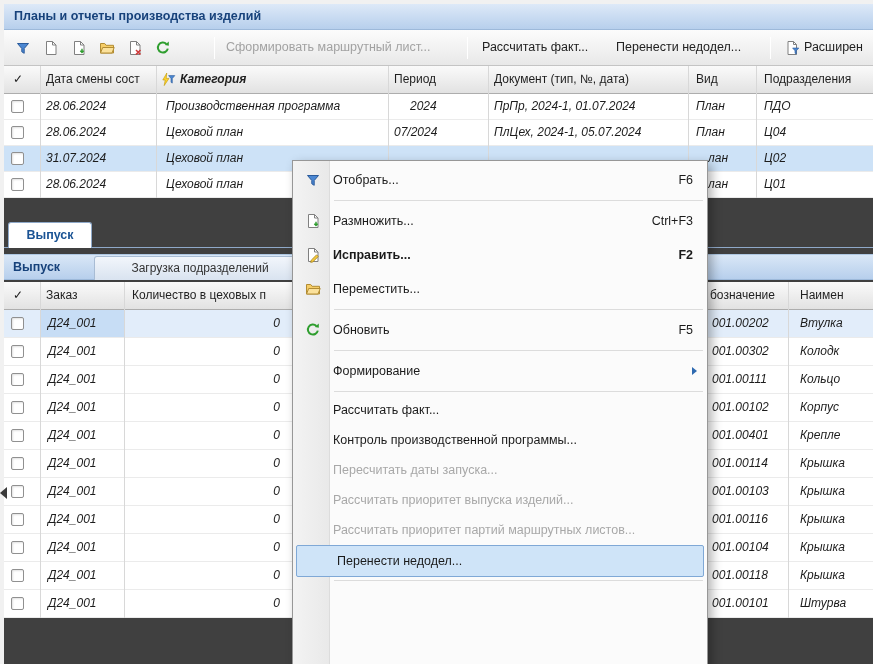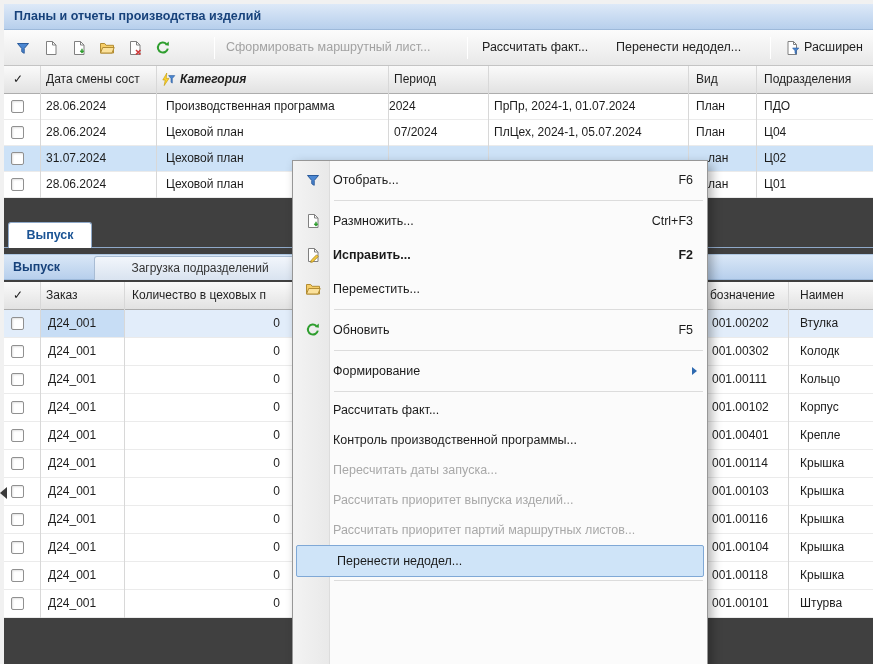--- a/index.html
+++ b/index.html
@@ -23,21 +23,21 @@
 
   .gridhead { background:linear-gradient(#fafafa,#e2e2e2); border-bottom:1px solid #adadad; z-index:3; }
   .uhead { left:4px; top:66px; width:869px; height:28px; }
   .lhead { left:4px; top:282px; width:869px; height:28px; }
   .hcell { position:absolute; top:0; line-height:27px; color:#1f1f1f; white-space:nowrap; }
   .hcell.bi { font-weight:bold; font-style:italic; }
   .hicon { position:absolute; top:6px; }
 
   .vline { position:absolute; width:1px; background:#d8d8d8; z-index:5; }
 
-  .row { left:4px; width:869px; background:#fff; border-bottom:1px solid #ebebeb; }
+  .row { left:4px; width:869px; background:#fff; border-bottom:1px solid #ebebeb;font-style:italic; }
   .urow { height:26px; }
   .lrow { height:28px; }
   .cell { position:absolute; top:0; line-height:25px; white-space:nowrap; z-index:2; }
   .lrow .cell { line-height:27px; }
   .qty { width:136px; left:140px; text-align:right; }
   .cb { position:absolute; left:7px; width:13px; height:13px; background:#fff; border:1px solid #909090; border-radius:2px; box-shadow:inset 1px 1px 2px rgba(0,0,0,0.12); z-index:2; }
   .urow .cb { top:6px; } .lrow .cb { top:7px; }
   .sel-row { background:#cde2f7; }
   .hl-row { background:#e2edfa; }
   .focus-cell { position:absolute; left:36px; top:0; width:85px; height:27px; background:#c7ddf5; border-right:1px solid #a9c8ea; z-index:1; }
@@ -130,36 +130,37 @@
     <span class="hcell" style="left:9px">✓</span>
     <span class="hcell" style="left:42px">Дата смены сост</span>
     <span class="hicon" style="left:156px">
       <svg width="16" height="16" viewBox="0 0 16 16">
           <path d="M6.8 1L2.8 8h2.4l-1 5.6L9 6.4H6.2z" fill="#ffd22e" stroke="#bf9900" stroke-width="0.6"></path>
           <path d="M8.6 3.6h6.2l-2.5 2.9v4.6l-1.3-.8V6.5z" fill="#4b87d2" stroke="#2b5b9b" stroke-width="0.6"></path>
         </svg>
     </span>
     <span class="hcell bi" style="left:176px">Категория</span>
     <span class="hcell" style="left:390px">Период</span>
+    <span class="hcell" style="left:490px">Документ (тип, №, дата)</span>
     <span class="hcell" style="left:692px">Вид</span>
     <span class="hcell" style="left:760px">Подразделения</span>
   </div>
 
   <div class="abs vline" style="left:40px;top:66px;height:132px"></div>
   <div class="abs vline" style="left:156px;top:66px;height:132px"></div>
   <div class="abs vline" style="left:388px;top:66px;height:132px"></div>
   <div class="abs vline" style="left:488px;top:66px;height:132px"></div>
   <div class="abs vline" style="left:688px;top:66px;height:132px"></div>
   <div class="abs vline" style="left:756px;top:66px;height:132px"></div>
 
   <div class="abs row urow" style="top:94px">
     <span class="cb"></span>
     <span class="cell" style="left:42px">28.06.2024</span>
     <span class="cell" style="left:162px">Производственная программа</span>
-    <span class="cell" style="left:385px">2024</span>
+    <span class="cell" style="left:406px">2024</span>
     <span class="cell" style="left:490px">ПрПр, 2024-1, 01.07.2024</span>
     <span class="cell" style="left:692px">План</span>
     <span class="cell" style="left:760px">ПДО</span>
   </div>
   <div class="abs row urow" style="top:120px">
     <span class="cb"></span>
     <span class="cell" style="left:42px">28.06.2024</span>
     <span class="cell" style="left:162px">Цеховой план</span>
     <span class="cell" style="left:390px">07/2024</span>
     <span class="cell" style="left:490px">ПлЦех, 2024-1, 05.07.2024</span>

